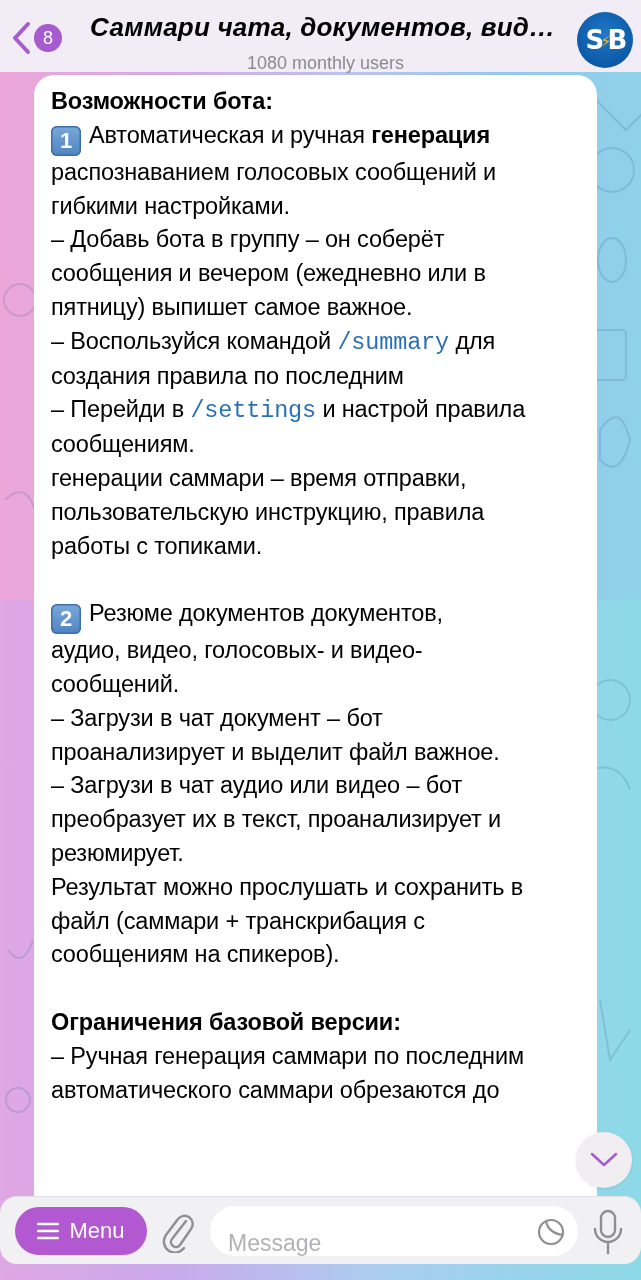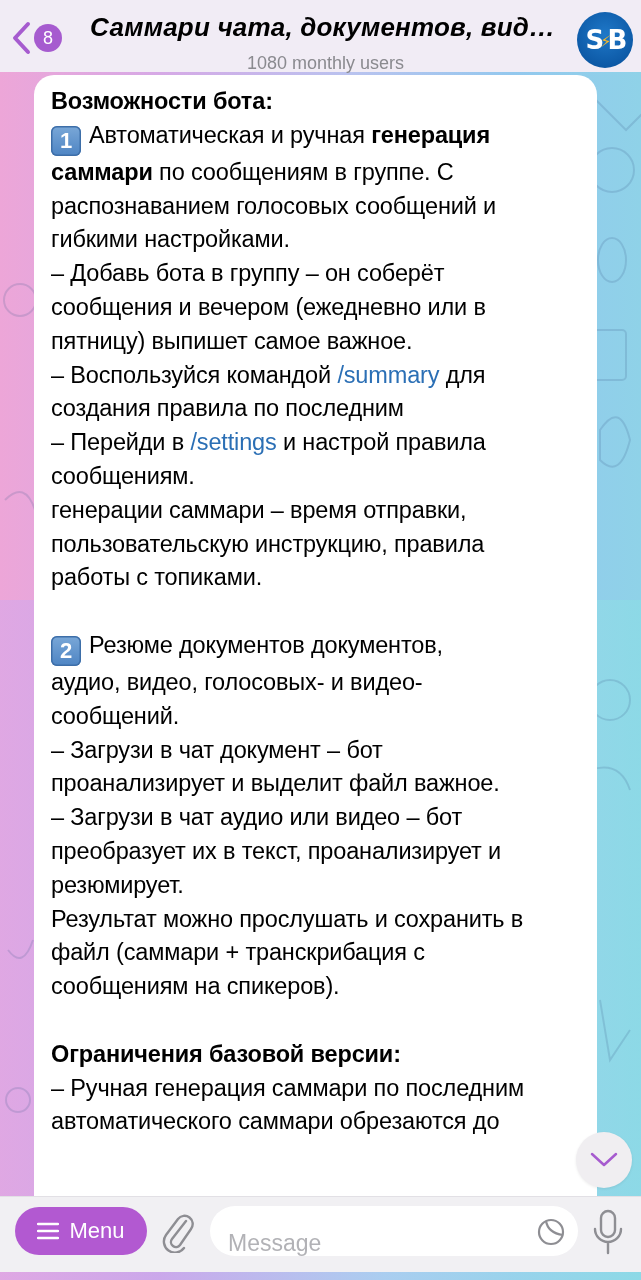--- a/index.html
+++ b/index.html
@@ -62,41 +62,42 @@
     overflow: hidden;
     z-index: 2;
     margin-left: 20px;
   }
   .line {
     font-size: 23.5px; line-height: 33.8px; color: #000; white-space: nowrap;
     letter-spacing: -0.15px;
   }
   .line.bold, .bold { font-weight: bold; }
   .line.blank { height: 33.8px; }
-  .link { color: #2b6fb5; }
+  .link { color: #2b6fb5; font-family: Liberation Mono, monospace; }
   .keycap {
     display: inline-block; width: 30px; height: 30px; border-radius: 6px;
     background: linear-gradient(180deg, #7aa8d8 0%, #4d84c3 100%);
     color: #fff; font-weight: bold; font-size: 22px; line-height: 30px; text-align: center;
     vertical-align: -5px; margin-right: 8px;
     box-shadow: inset 0 0 0 1.5px #3d6ea8;
   }
 
   
   .scroll-down {
     position: absolute; left: 576px; top: 1132px; width: 56px; height: 56px; border-radius: 50%;
     background: #f0eef1; display: flex; align-items: center; justify-content: center;
     z-index: 4; box-shadow: 0 1px 3px rgba(0,0,0,0.08);
   }
 
   
   .input-bar {
-    position: absolute; left: 0; top: 1196px; width: 641px; height: 76px;
+    position: absolute; left: 0; top: 1196px; width: 641px; height: 68px;
     background: #f1f0f3; z-index: 5;
     border-top: 1px solid #e2e0e5;
+    border-radius: 17px;
   }
   .menu-btn {
     position: absolute; left: 15px; top: 10px; width: 132px; height: 48px; border-radius: 24px;
     background: #b259d1; color: #fff; display: flex; align-items: center; justify-content: center;
     font-size: 22px;
   }
   .menu-btn .hamburger { width: 22px; height: 18px; margin-right: 10px; }
   .attach { position: absolute; left: 160px; top: 14px; width: 36px; height: 42px; }
   .msg-field {
     position: absolute; left: 210px; top: 9px; width: 368px; height: 50px; border-radius: 25px;
@@ -146,21 +147,20 @@
     <span>S</span>
       <span class="bolt">⚡</span>
       <span>B</span>
   </div>
 </div>
 
 <div class="bubble">
   <div id="message-lines">
       <div class="line"><span class="bold">Возможности бота:</span></div>
       <div class="line"><span class="keycap">1</span><span>Автоматическая и ручная </span><span class="bold">генерация</span></div>
-      <div class="line"><span class="bold">саммари</span><span> по сообщениям в группе. С</span></div>
       <div class="line"><span>распознаванием голосовых сообщений и</span></div>
       <div class="line"><span>гибкими настройками.</span></div>
       <div class="line"><span>– Добавь бота в группу – он соберёт</span></div>
       <div class="line"><span>сообщения и вечером (ежедневно или в</span></div>
       <div class="line"><span>пятницу) выпишет самое важное.</span></div>
       <div class="line"><span>– Воспользуйся командой </span><span class="link">/summary</span><span> для</span></div>
       <div class="line"><span>создания правила по последним</span></div>
       <div class="line"><span>– Перейди в </span><span class="link">/settings</span><span> и настрой правила</span></div>
       <div class="line"><span>сообщениям.</span></div>
       <div class="line"><span>генерации саммари – время отправки,</span></div>

